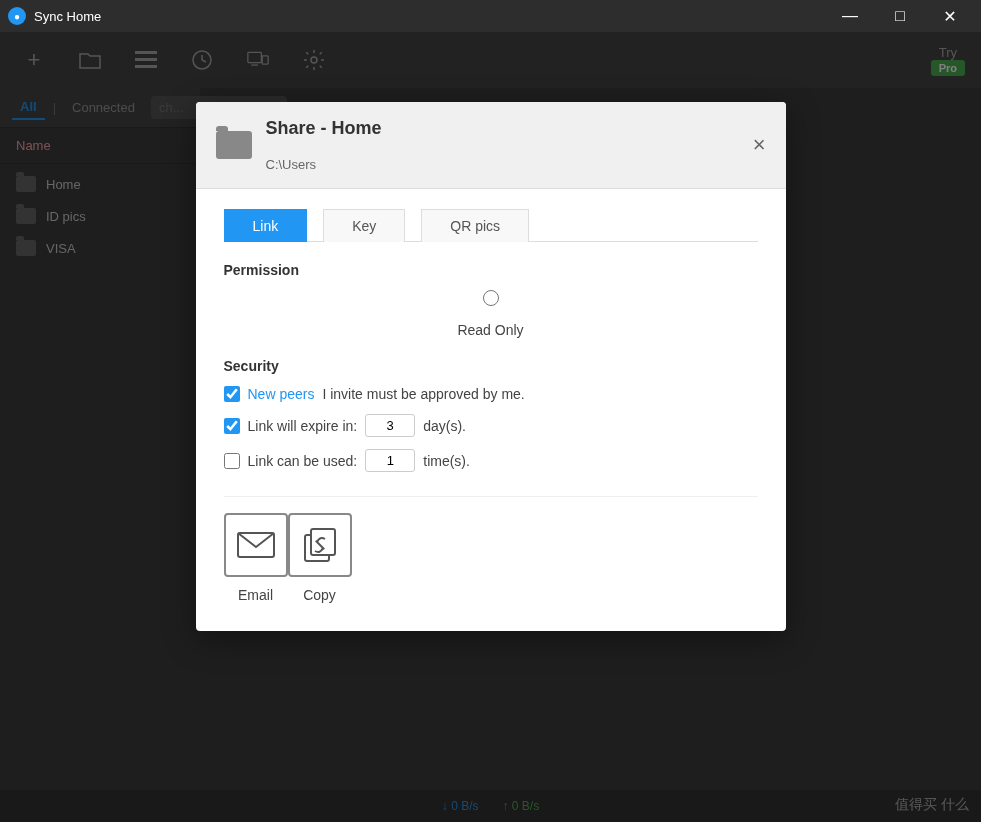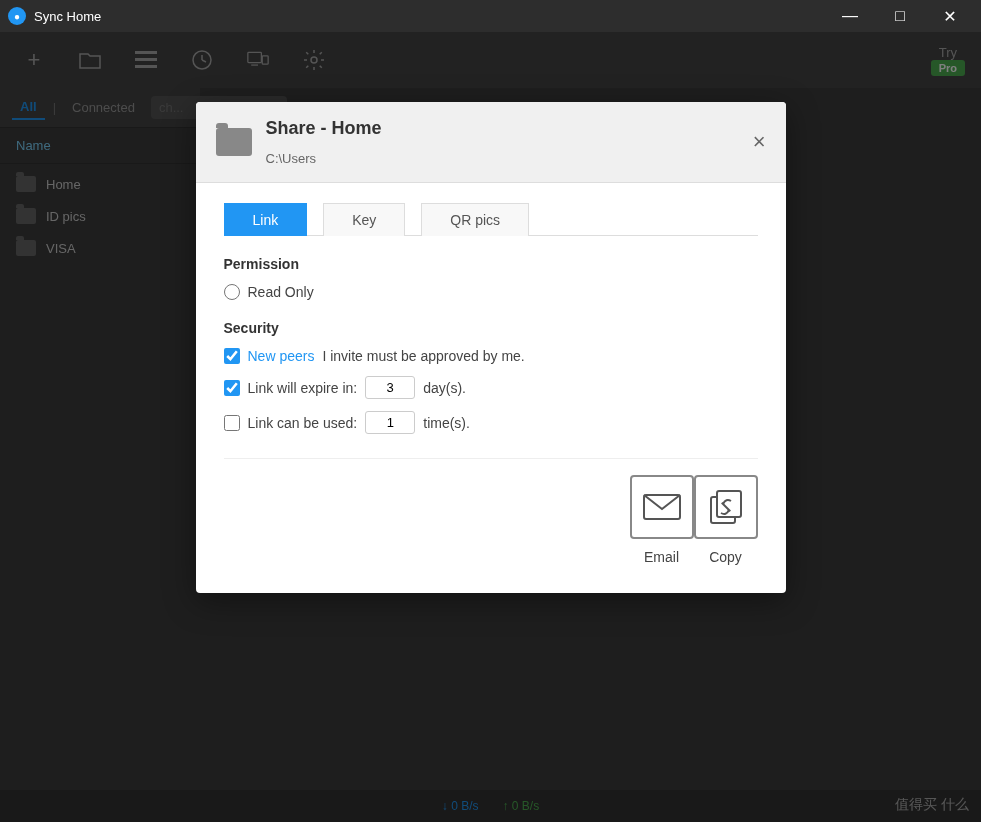--- a/index.html
+++ b/index.html
@@ -155,21 +155,21 @@
     }
 
     
     .col-header {
       display: flex;
       align-items: center;
       background: #3c3c3c;
       height: 36px;
       padding: 0 16px;
       border-bottom: 1px solid #333;
-      color: #7dd3fc;
+      color: #fca5a5;
       font-size: 13px;
     }
 
     
     .folder-list { padding: 4px 0; }
     .folder-item {
       display: flex;
       align-items: center;
       padding: 8px 16px;
       color: #ccc;
@@ -261,21 +261,21 @@
     }
     .modal-title-area { flex: 1; }
     .modal-title {
       font-size: 18px;
       font-weight: 600;
       color: #333;
     }
     .modal-path {
       font-size: 13px;
       color: #666;
-      margin-top: 12px;
+      margin-top: 18px;
     }
     .modal-close {
       background: none;
       border: none;
       font-size: 22px;
       color: #666;
       cursor: pointer;
       line-height: 1;
     }
 
@@ -308,24 +308,25 @@
     .section-title {
       font-size: 14px;
       font-weight: 600;
       color: #333;
       margin-bottom: 12px;
     }
     .radio-group { display: flex; flex-direction: column; gap: 8px; margin-bottom: 20px; }
     .radio-label {
       display: flex;
       align-items: center;
-      gap: 8px;
+      gap: 16px;
       font-size: 14px;
       color: #444;
       cursor: pointer;
+      flex-direction: column;
     }
     input[type="radio"] {
       width: 16px;
       height: 16px;
       accent-color: #2196f3;
     }
 
     
     .security-section { margin-top: 4px; }
     .checkbox-label {
@@ -347,21 +348,21 @@
       padding: 3px 6px;
       border: 1px solid #ccc;
       border-radius: 3px;
       font-size: 13px;
       text-align: center;
     }
 
     
     .modal-actions {
       display: flex;
-      justify-content: flex-end;
+      justify-content: flex-start;
       margin-top: 24px;
       padding-top: 16px;
       border-top: 1px solid #eee;
     }
     .action-btn {
       display: flex;
       flex-direction: column;
       align-items: center;
       gap: 10px;
       cursor: pointer;

